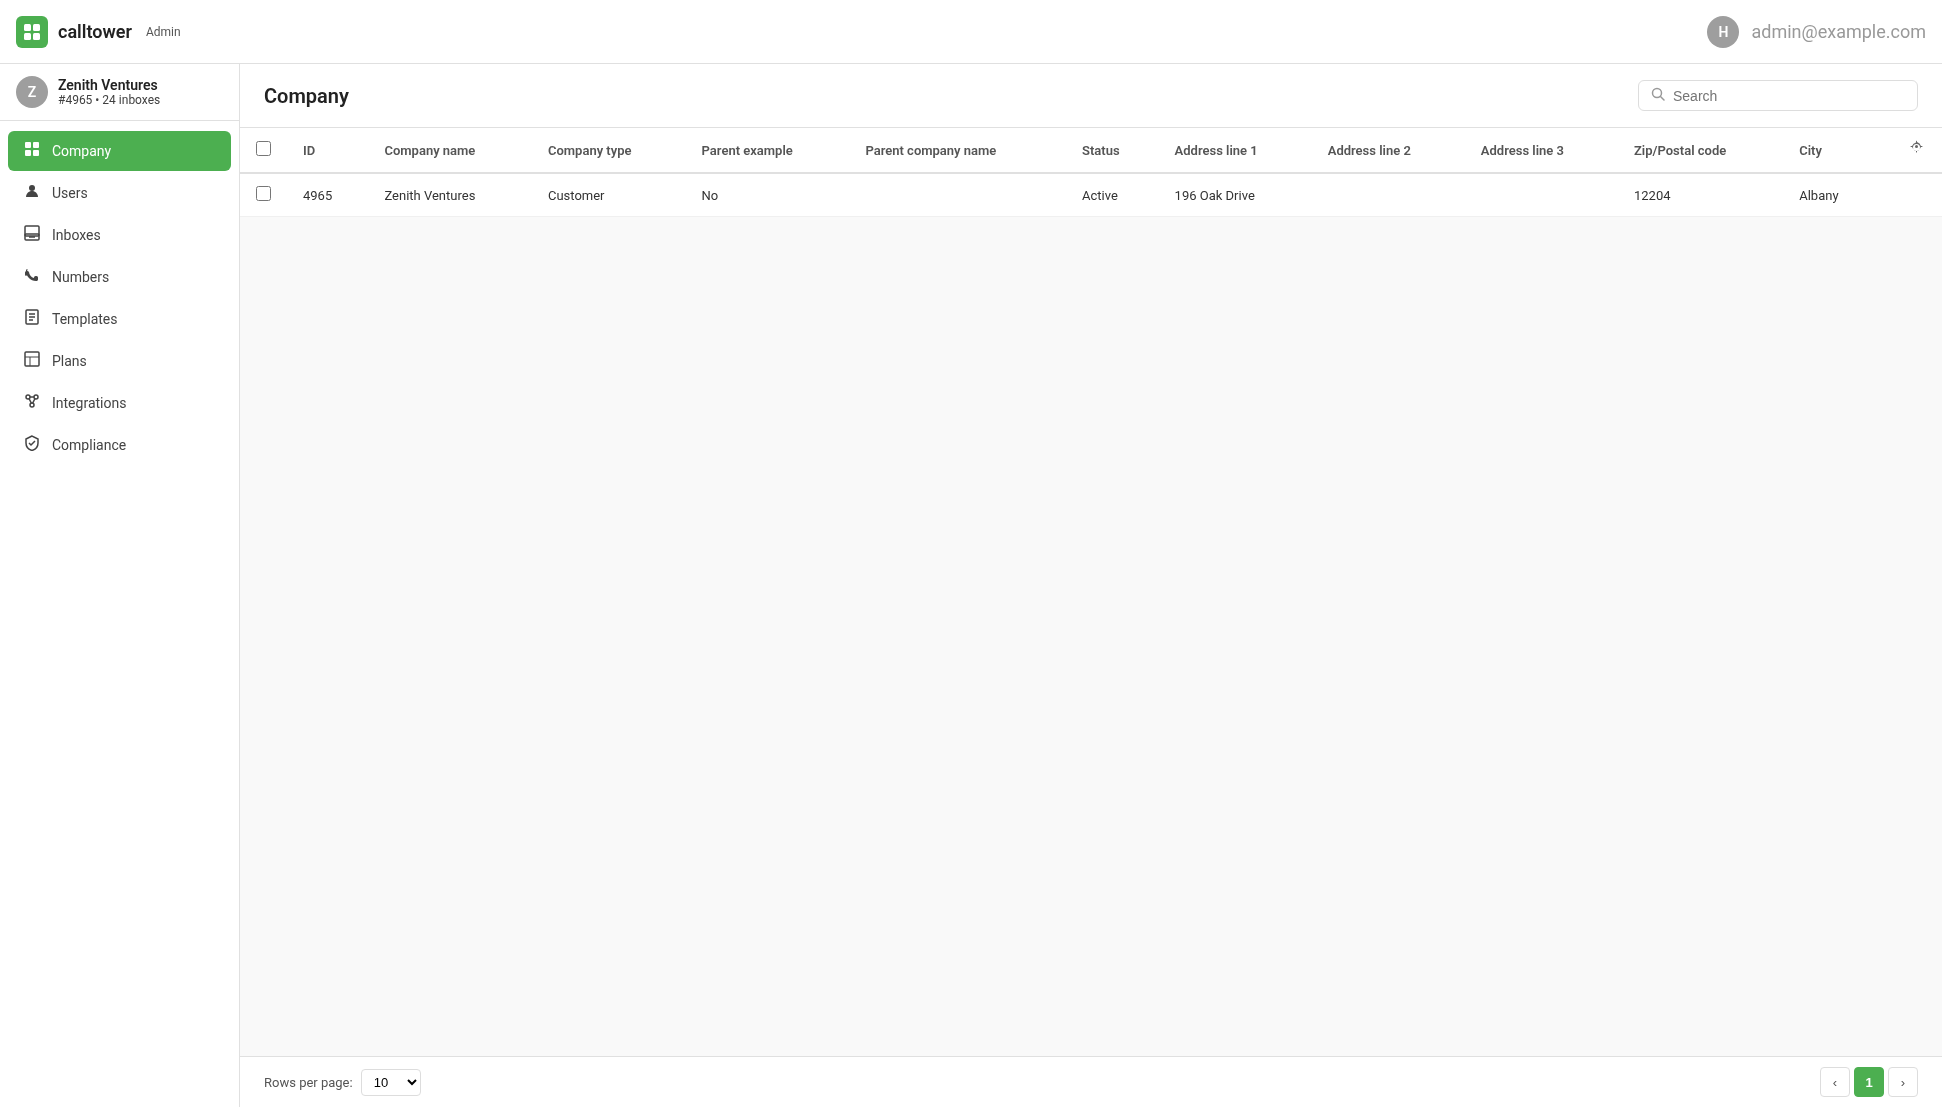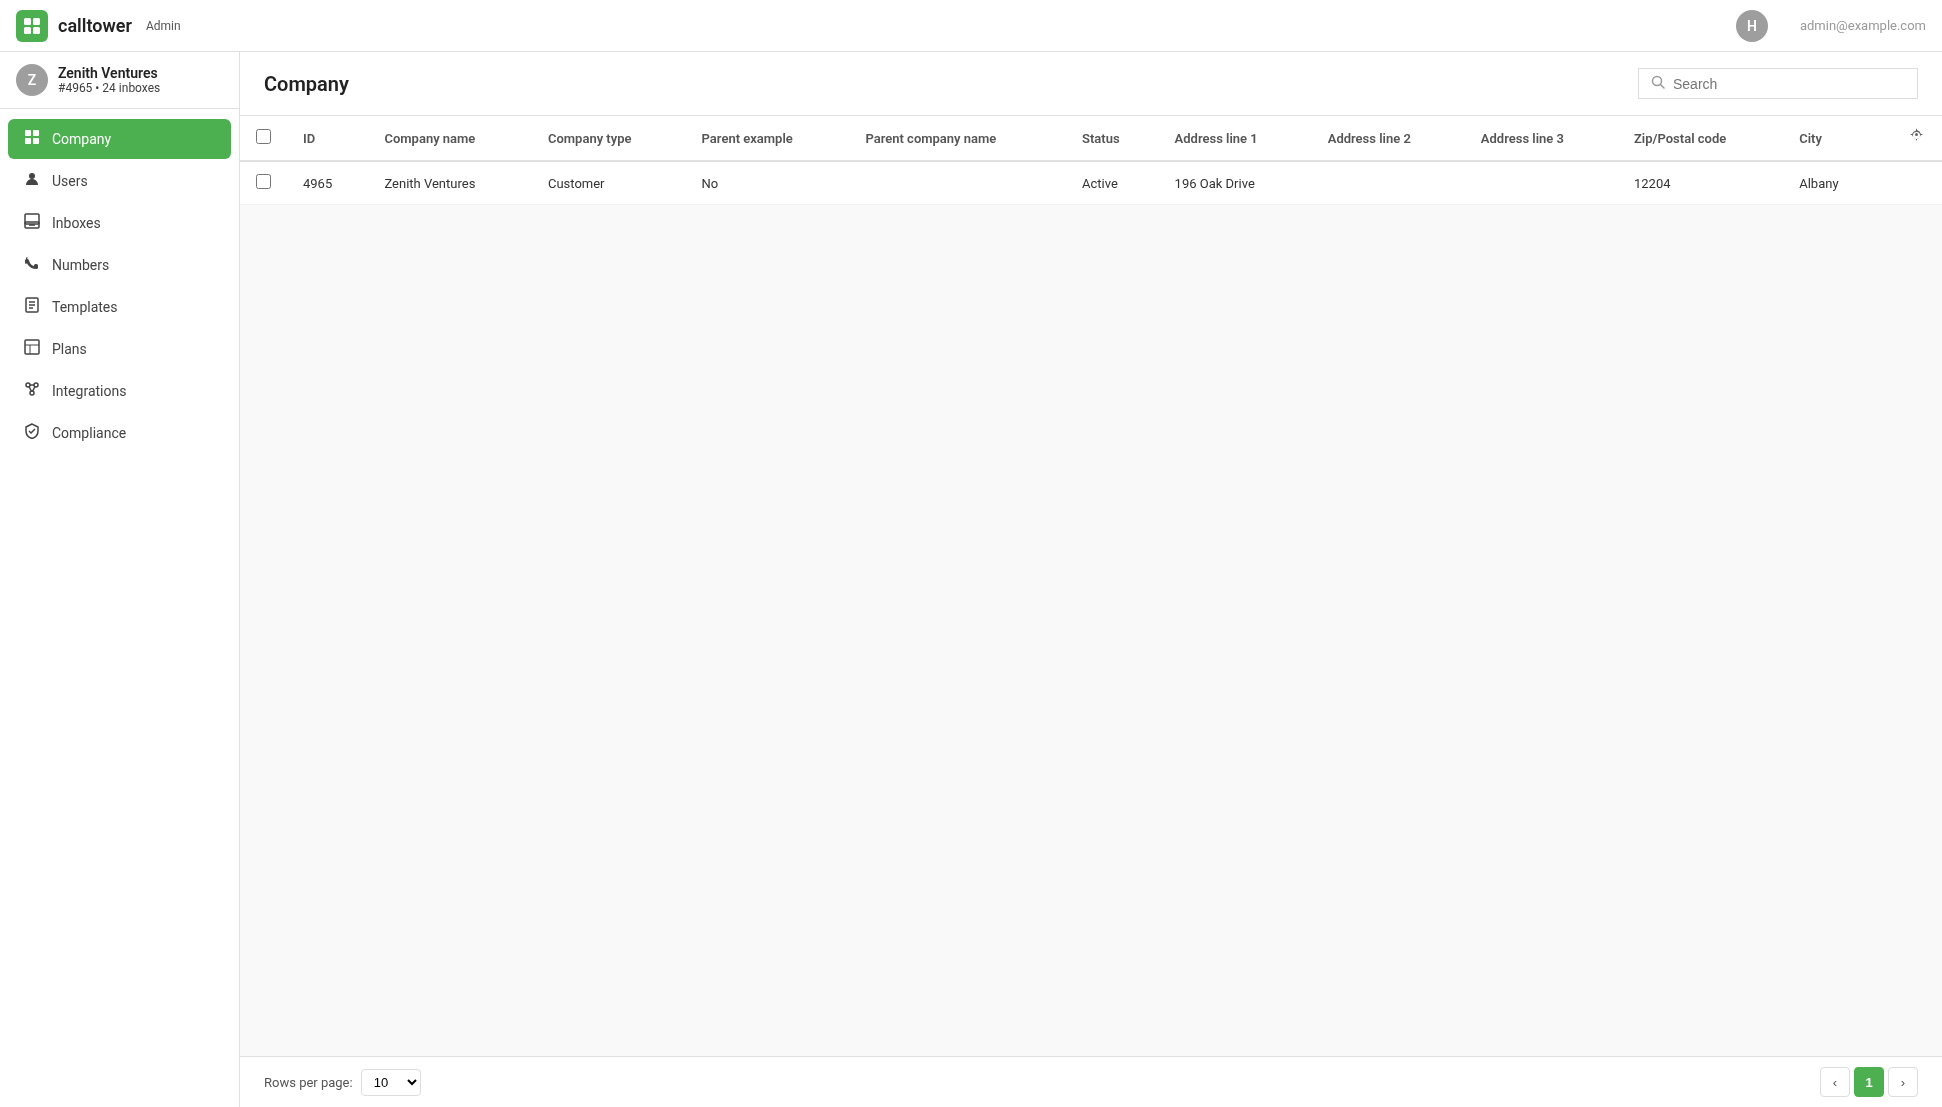--- a/index.html
+++ b/index.html
@@ -2,37 +2,37 @@
 <html><head>
   <meta charset="utf-8">
   <style>
     * { box-sizing: border-box; margin: 0; padding: 0; }
     body { font-family: -apple-system, BlinkMacSystemFont, 'Segoe UI', Roboto, sans-serif; font-size: 14px; background: #f5f5f5; color: #333; height: 100vh; display: flex; flex-direction: column; }
 
     
     .topnav {
       display: flex; justify-content: space-between;
       background: #fff; border-bottom: 1px solid #e0e0e0;
-      padding: 0 16px; height: 52px; flex-shrink: 0;
+      padding: 0 16px; height: 64px; flex-shrink: 0;
     }
     .topnav-left { display: flex; align-items: center; gap: 10px; }
     .logo-icon {
       width: 32px; height: 32px; background: #4caf50; border-radius: 6px;
       display: flex; align-items: center; justify-content: center;
       font-size: 18px; color: #fff; font-weight: bold;
     }
     .brand-name { font-size: 18px; font-weight: 600; color: #222; }
     .admin-label { font-size: 12px; color: #555; margin-left: 4px; }
     .topnav-right { display: flex; align-items: center; gap: 12px; }
     .user-avatar {
       width: 32px; height: 32px; border-radius: 50%; background: #9e9e9e;
       display: flex; align-items: center; justify-content: center;
       color: #fff; font-weight: 600; font-size: 14px;
     }
-    .user-email { color: #999; font-size: 13px; margin-left: 20px; }
+    .user-email { color: #999; font-size: 18px; }
 
     
     .layout { display: flex; flex: 1; overflow: hidden; }
 
     
     .sidebar {
       width: 240px; background: #fff; border-right: 1px solid #e0e0e0;
       display: flex; flex-direction: column; flex-shrink: 0; overflow-y: auto;
     }
     .workspace-item {
@@ -61,21 +61,21 @@
       flex: 1; display: flex; flex-direction: column; overflow: hidden;
       background: #f9f9f9;
     }
     .main-header {
       display: flex; align-items: center; justify-content: space-between;
       padding: 16px 24px; background: #fff; border-bottom: 1px solid #e0e0e0;
     }
     .page-title { font-size: 20px; font-weight: 600; color: #222; }
     .search-box {
       display: flex; align-items: center; gap: 8px;
-      border: 1px solid #ddd; border-radius: 0; padding: 6px 12px;
+      border: 1px solid #ddd; border-radius: 6px; padding: 6px 12px;
       background: #fff; width: 280px;
     }
     .search-icon { color: #999; font-size: 14px; }
     .search-input {
       border: none; outline: none; font-size: 14px; color: #333;
       background: transparent; width: 100%;
     }
 
     
     .table-container { flex: 1; overflow: auto; padding: 0; }

